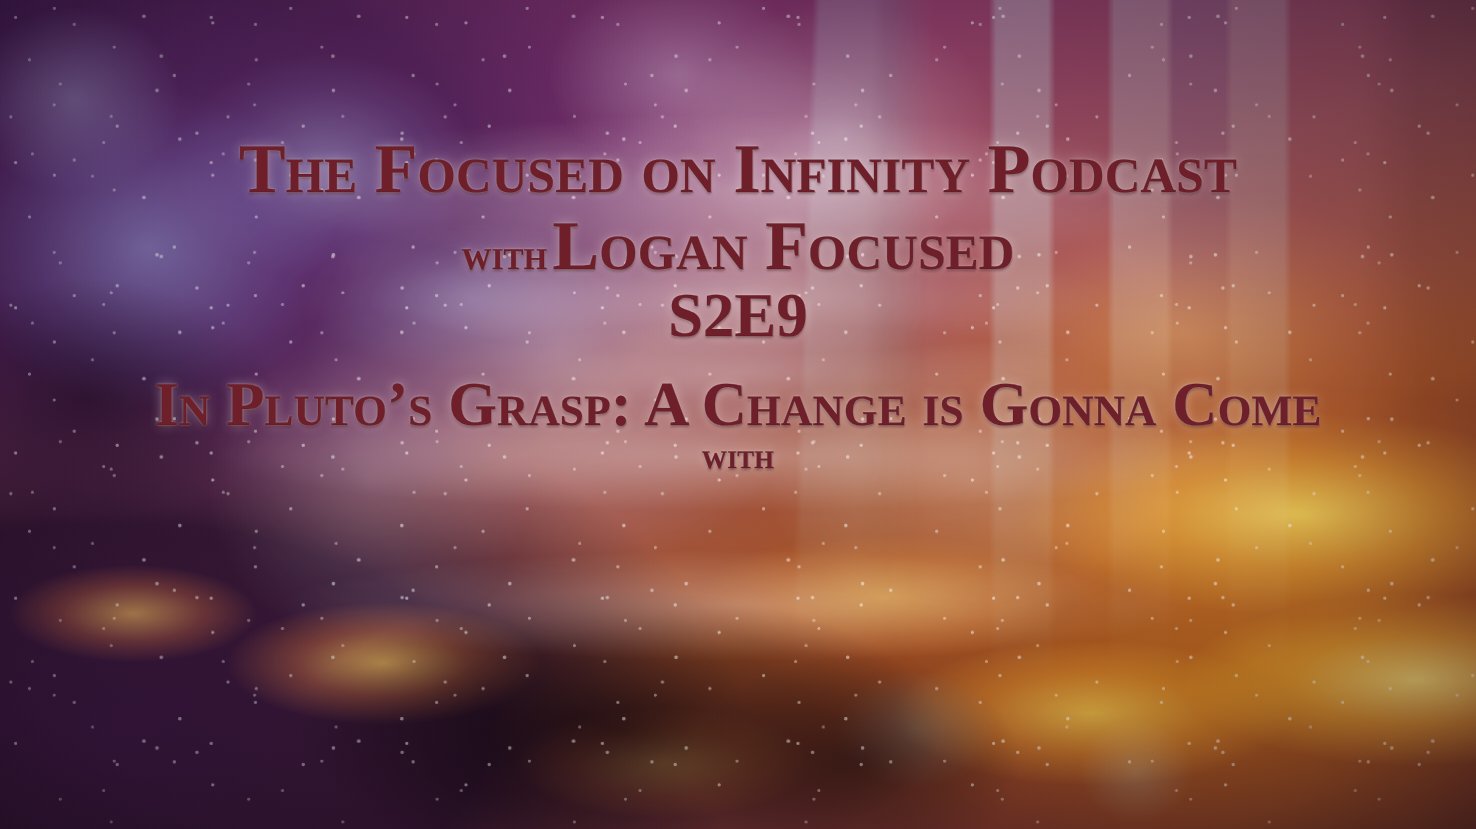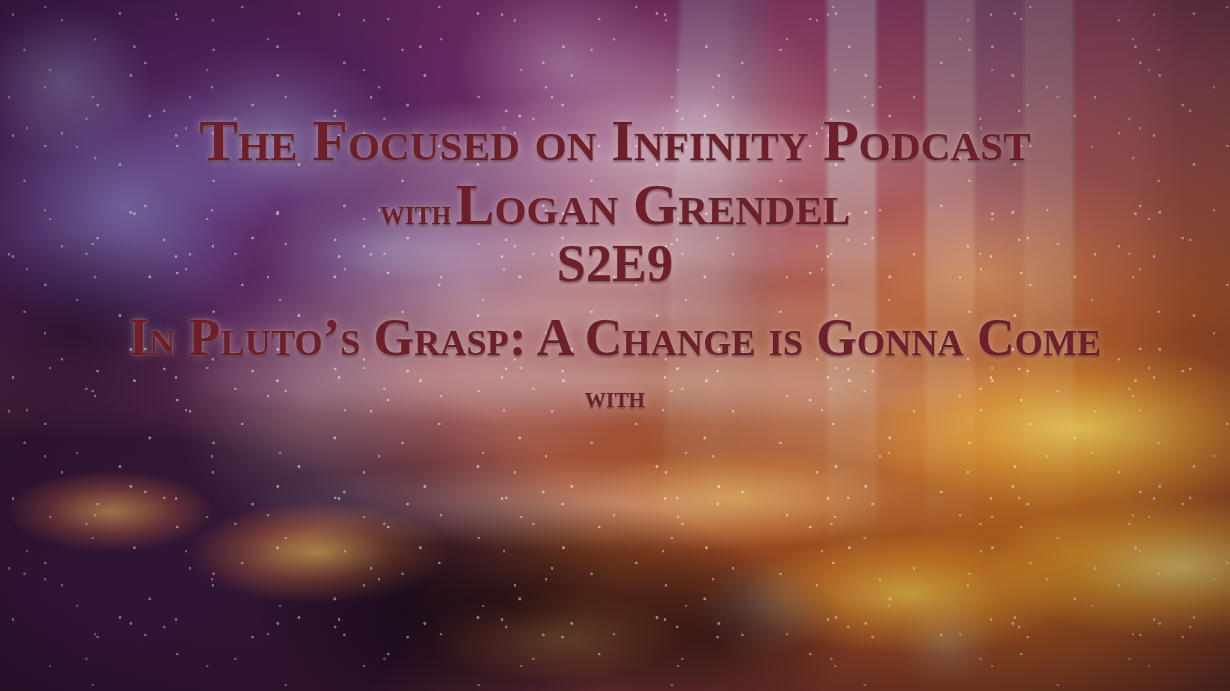--- a/index.html
+++ b/index.html
@@ -167,21 +167,21 @@
        0 0 10px rgba(255,235,230,.40),
        0 2px 2px rgba(40,6,10,.45),
        1px 1px 0 rgba(120,40,48,.35);
     -webkit-text-stroke:.35px rgba(58,12,20,.45);
   }
   .ln{display:block;white-space:nowrap;}
   .l-show    {font-size:58px; margin-bottom:6px;}
   .l-host    {font-size:58px; margin-bottom:4px;}
   .l-host .sm{font-size:36px; vertical-align:baseline; margin-right:.12em;}
   .l-ep      {font-size:52px; margin-bottom:22px;}
-  .l-epname  {font-size:52px; margin-bottom:18px;}
+  .l-epname  {font-size:52px; margin-bottom:2px;}
   .l-with2   {font-size:30px; margin-bottom:4px;}
   .l-guest   {font-size:62px;}
 </style>
 </head>
 <body>
 
 <div id="poster">
 
   <div class="bg bg-base"></div>
   <div class="bg bg-feather"></div>
@@ -192,21 +192,21 @@
   <div class="bg bg-teal"></div>
   <div class="bg bg-shadow"></div>
   <div class="bg bg-sparkle"></div>
   <div class="bg bg-textglow"></div>
   <div class="bg bg-vignette"></div>
 
   <div class="title-stack">
 
     <span class="ln l-show">The Focused on Infinity Podcast</span>
 
-    <span class="ln l-host"><span class="sm">with</span><span>Logan Grendel</span></span>
+    <span class="ln l-host"><span class="sm">with</span><span>Logan Focused</span></span>
 
     <span class="ln l-ep">S2E9</span>
 
     <span class="ln l-epname">In Pluto’s Grasp: A Change is Gonna Come</span>
 
     <span class="ln l-with2">with</span>
 
 
   </div>
 </div>

